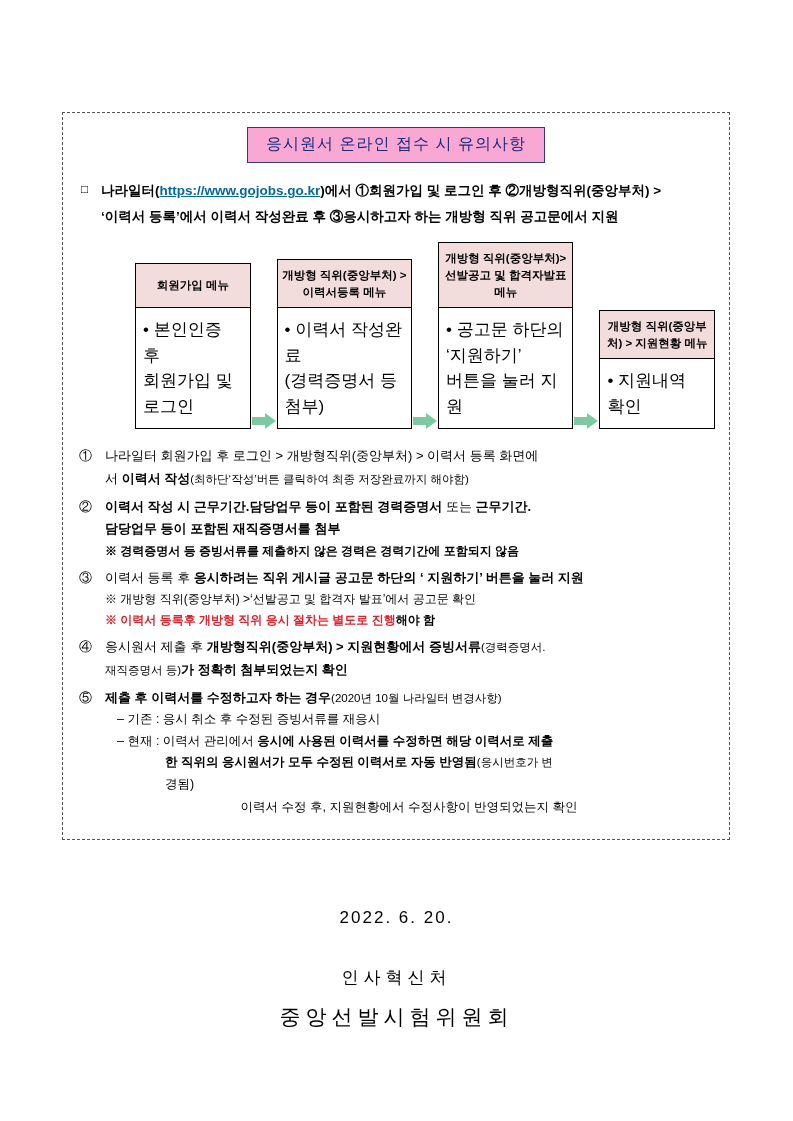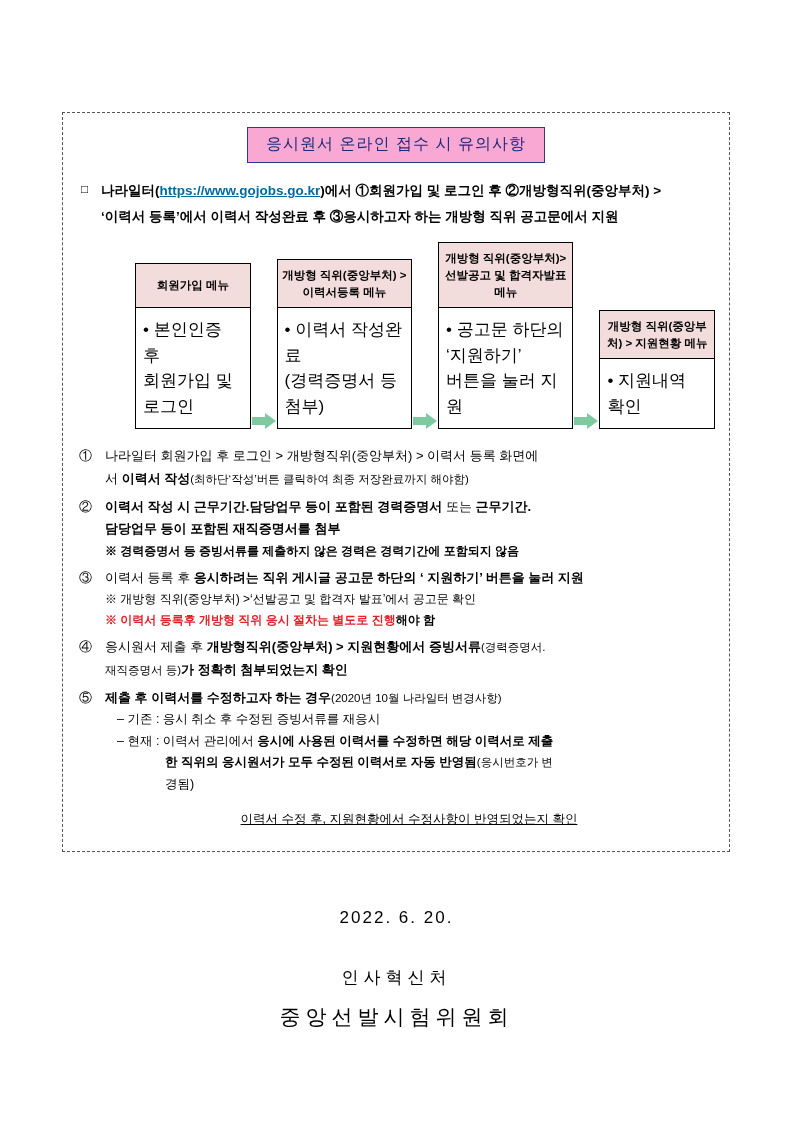--- a/index.html
+++ b/index.html
@@ -164,22 +164,21 @@
   .hang {
     display: block;
     padding-left: 60px;
     font-size: 12.5px;
     line-height: 1.72;
   }
   .last-line {
     display: block;
     text-align: center;
     font-size: 12.5px;
-    margin-top: 14px;
-    text-decoration: underline;
+    margin-top: 2px;
   }
 
   
   .footer {
     position: absolute;
     left: 0;
     right: 0;
     top: 908px;
     text-align: center;
   }

